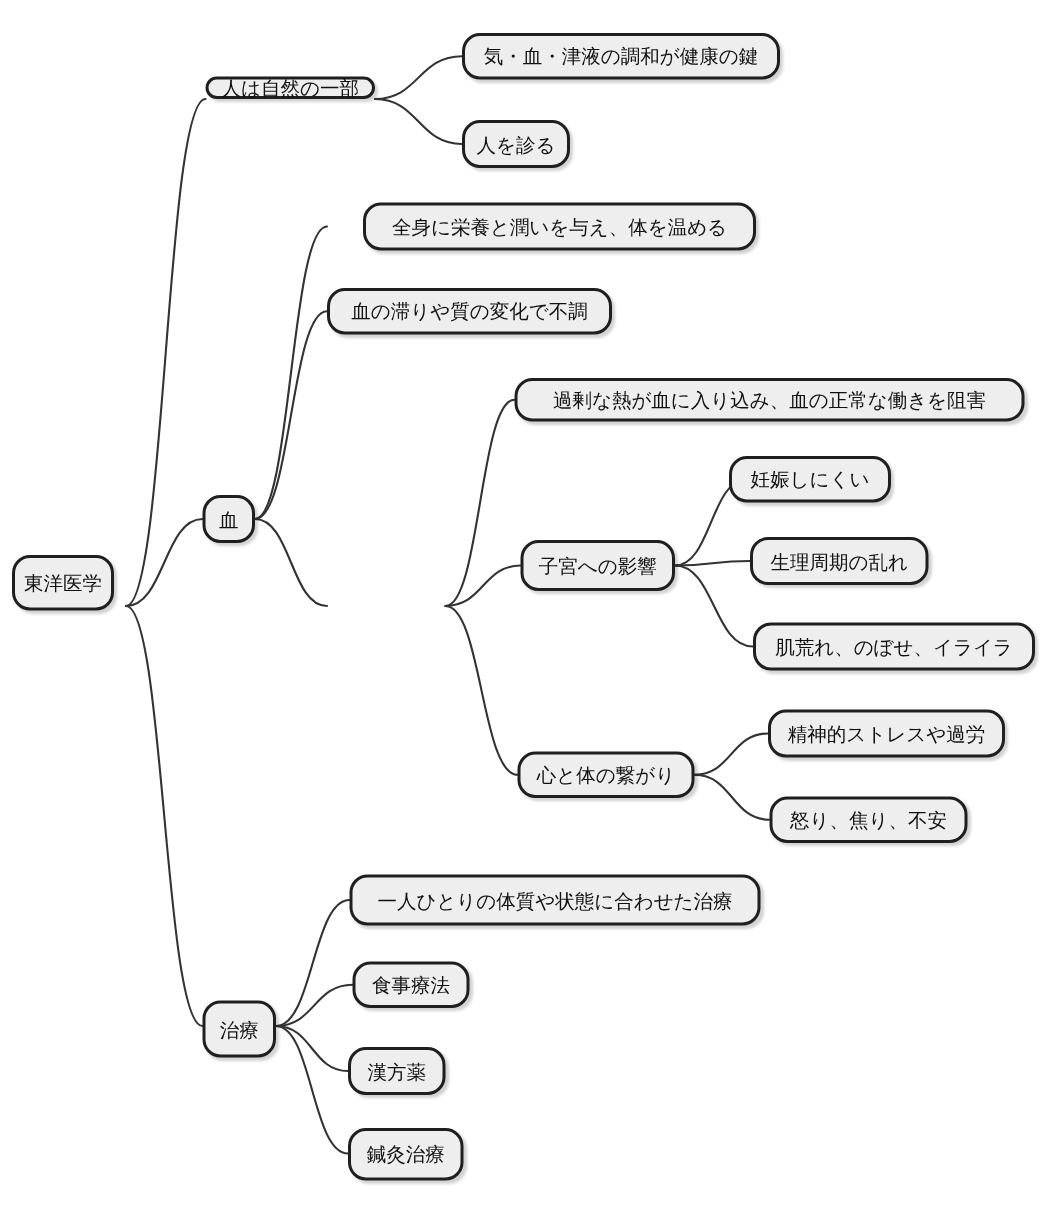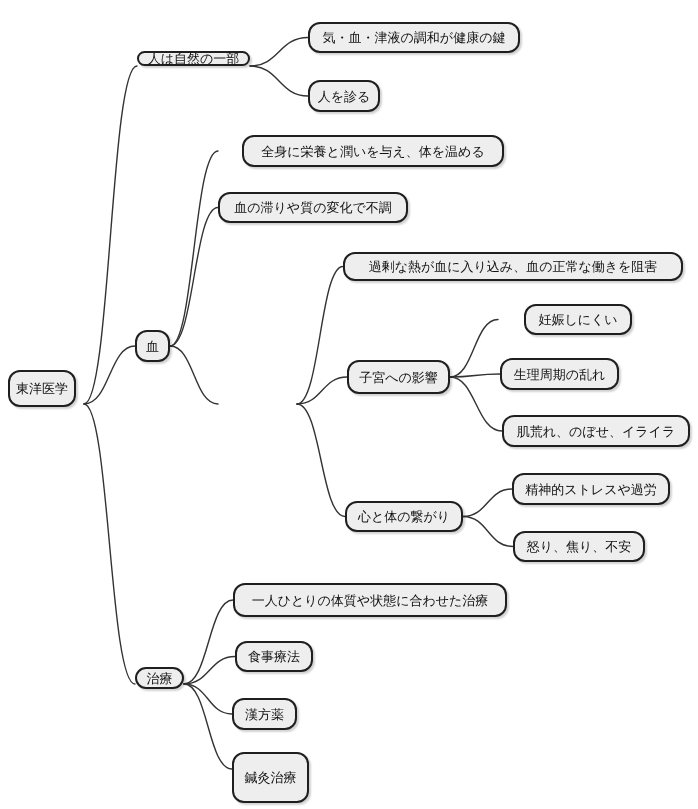--- a/index.html
+++ b/index.html
@@ -80,35 +80,35 @@
 
   <div class="node" style="left:218px;top:135px;width:262px;height:32px;margin-left:24px;">全身に栄養と潤いを与え、体を温める</div>
 
   <div class="node" style="left:218px;top:192px;width:190px;height:31px;">血の滞りや質の変化で不調</div>
 
 
   <div class="node" style="left:343px;top:252px;width:340px;height:29px;">過剰な熱が血に入り込み、血の正常な働きを阻害</div>
 
   <div class="node" style="left:347px;top:360px;width:103px;height:34px;">子宮への影響</div>
 
-  <div class="node" style="left:524px;top:304px;width:108px;height:31px;">妊娠しにくい</div>
+  <div class="node" style="left:486px;top:304px;width:108px;height:31px;">妊娠しにくい</div>
 
   <div class="node" style="left:500px;top:358px;width:119px;height:32px;">生理周期の乱れ</div>
 
   <div class="node" style="left:502px;top:415px;width:188px;height:32px;">肌荒れ、のぼせ、イライラ</div>
 
   <div class="node" style="left:512px;top:473px;width:158px;height:32px;">精神的ストレスや過労</div>
 
   <div class="node" style="left:345px;top:501px;width:118px;height:31px;">心と体の繋がり</div>
 
   <div class="node" style="left:513px;top:531px;width:132px;height:31px;">怒り、焦り、不安</div>
 
-  <div class="node" style="left:135px;top:667px;width:49px;height:22px;text-align:center;">治療</div>
+  <div class="node" style="left:135px;top:667px;width:49px;height:38px;text-align:center;">治療</div>
 
   <div class="node" style="left:233px;top:583px;width:274px;height:34px;">一人ひとりの体質や状態に合わせた治療</div>
 
   <div class="node" style="left:235px;top:641px;width:78px;height:31px;">食事療法</div>
 
   <div class="node" style="left:232px;top:698px;width:65px;height:32px;">漢方薬</div>
 
-  <div class="node" style="left:232px;top:752px;width:77px;height:51px;">鍼灸治療</div>
+  <div class="node" style="left:232px;top:752px;width:77px;height:35px;">鍼灸治療</div>
 
 </div>
 
 </body></html>

